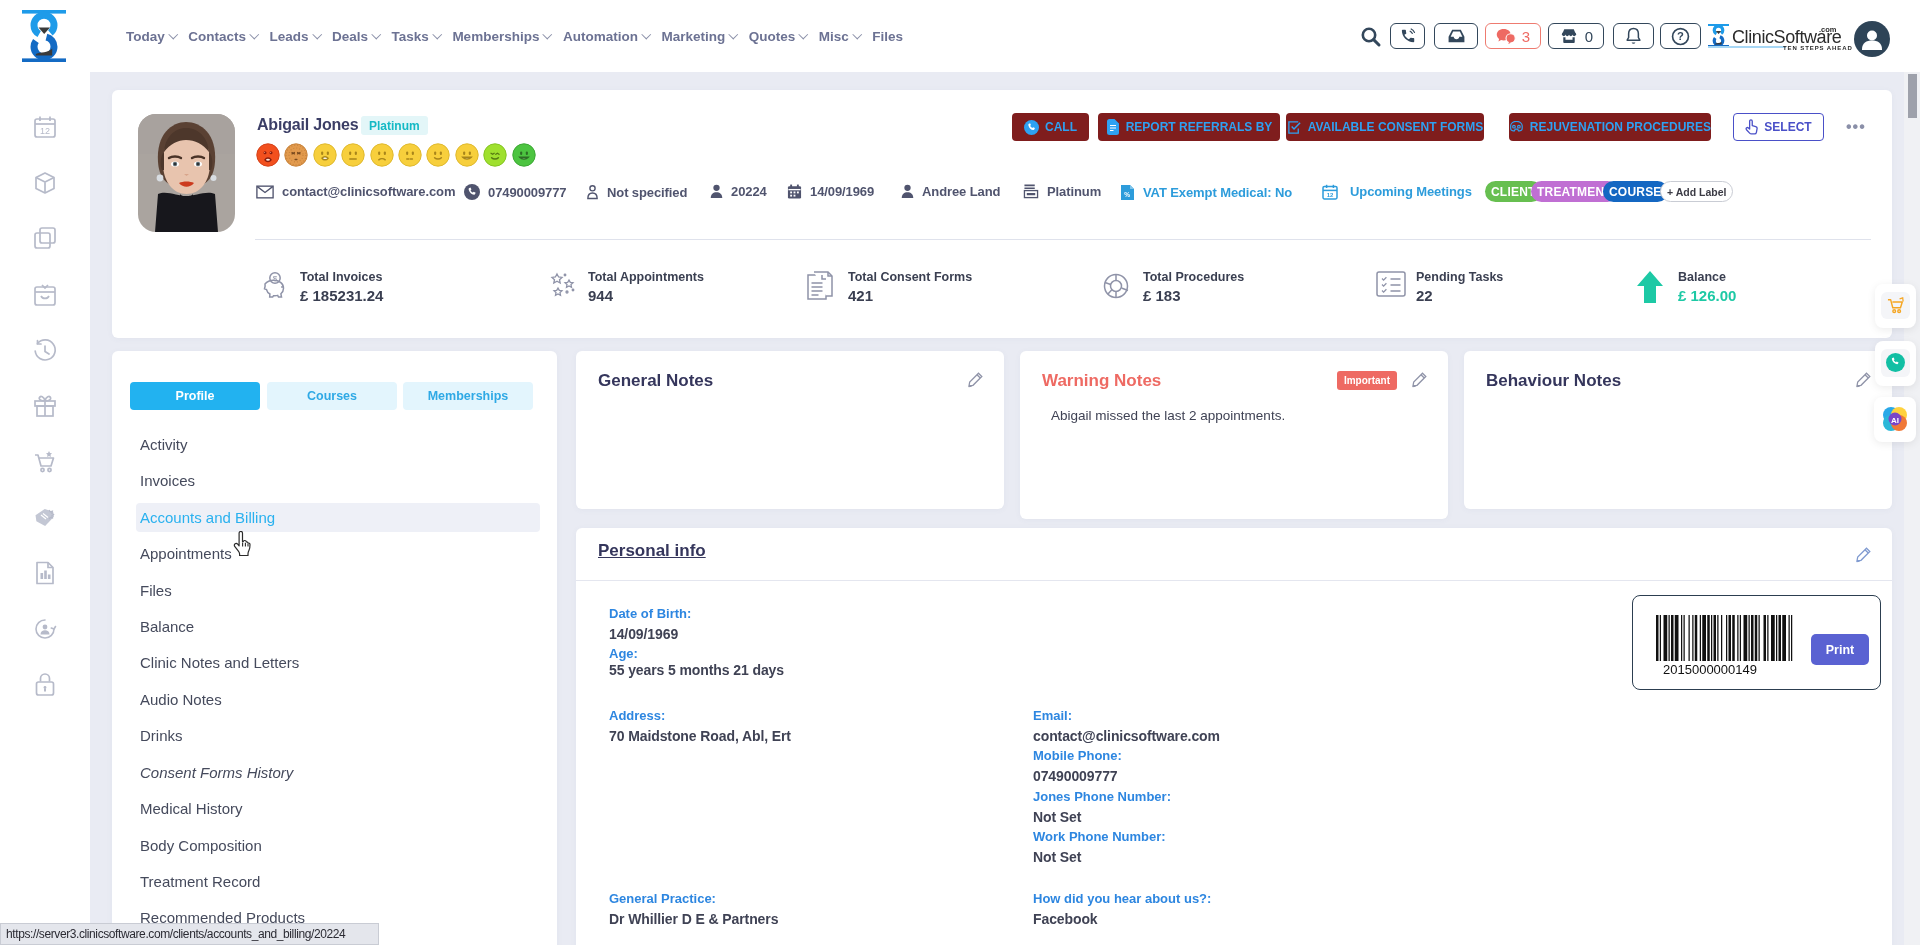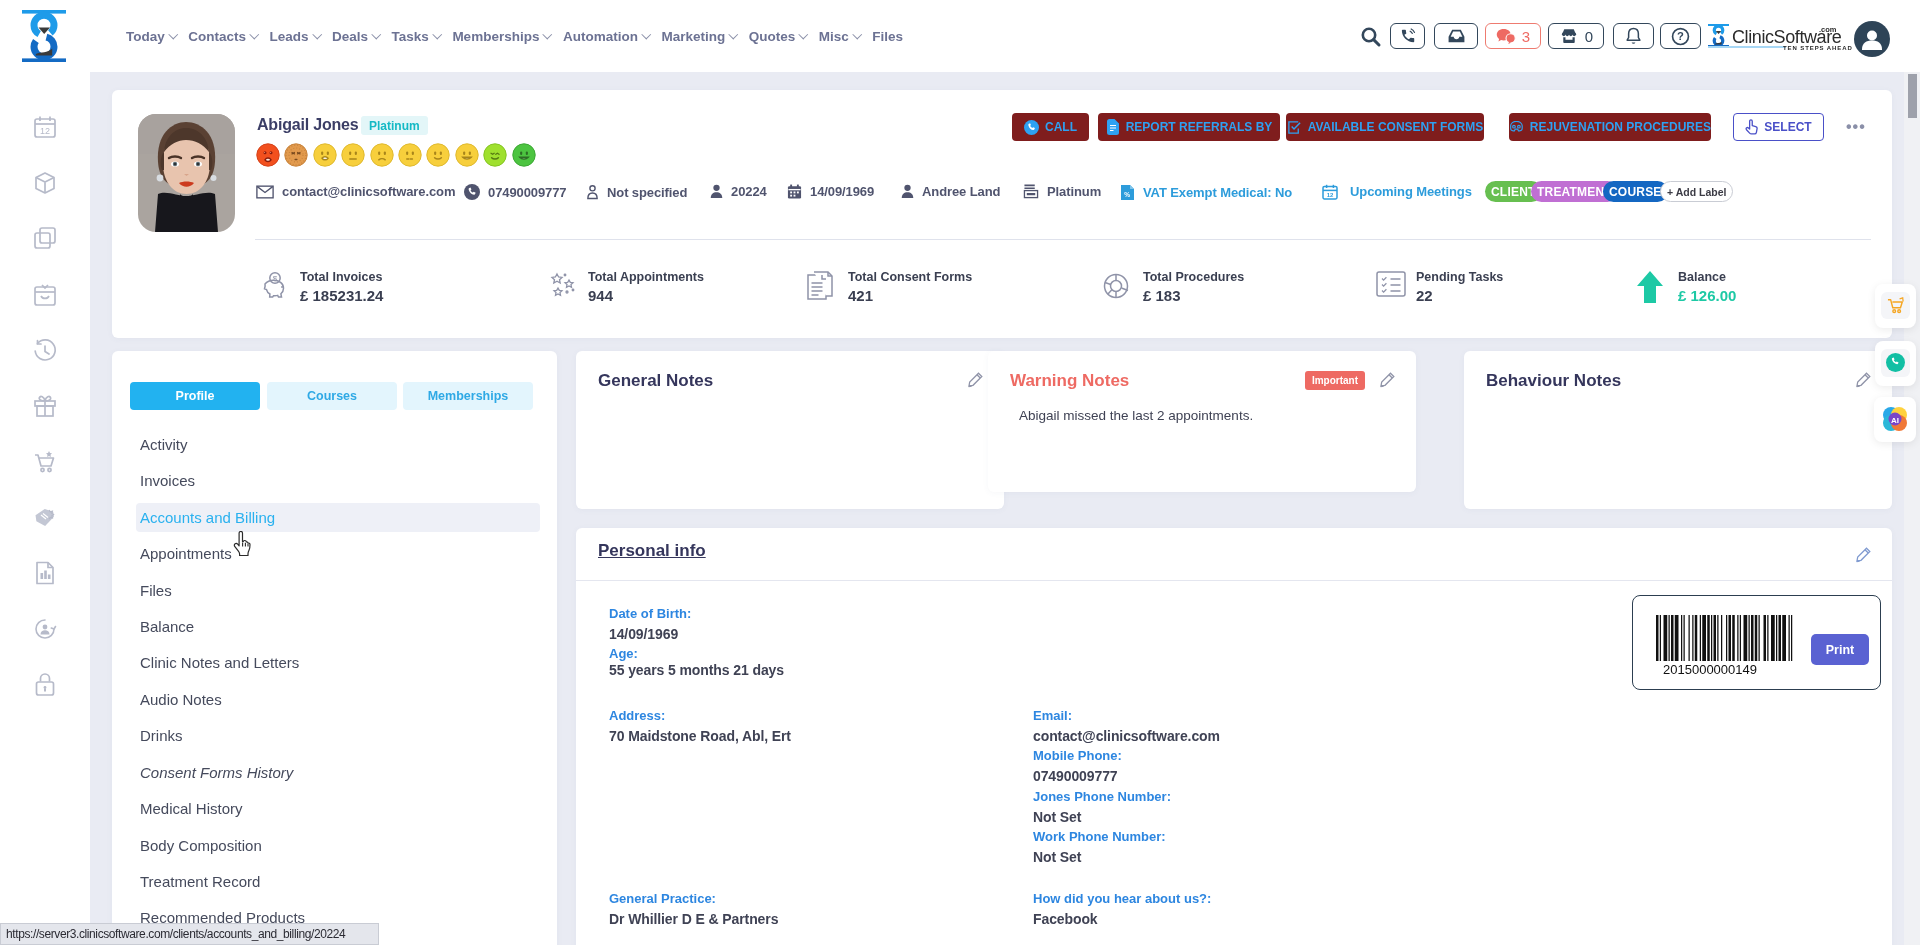--- a/index.html
+++ b/index.html
@@ -12,21 +12,21 @@
 .chev { width:6.5px; height:6.5px; border-right:1.7px solid #8a8fa8; border-bottom:1.7px solid #8a8fa8; transform:rotate(45deg); margin-top:-4px; }
 .hbtn { position:absolute; top:23px; height:26px; border:1.5px solid #33475b; border-radius:6px; display:flex; align-items:center; justify-content:center; color:#33475b; background:#fff; }
 
 #sidebar { position:absolute; left:0; top:72px; width:90px; height:873px; background:#ffffff; z-index:4; }
 .sbicon { position:absolute; left:32px; width:26px; height:26px; color:#b3b7c6; }
 
 .card { position:absolute; background:#ffffff; border-radius:6px; box-shadow:0 1px 6px rgba(80,90,130,0.05); }
 #profile-card { left:112px; top:90px; width:1780px; height:248px; }
 #left-panel { left:112px; top:351px; width:445px; height:620px; }
 #card-general { left:576px; top:351px; width:428px; height:158px; }
-#card-warning { left:988px; top:351px; width:428px; height:141px; }
+#card-warning { left:1020px; top:351px; width:428px; height:168px; }
 #card-behaviour { left:1464px; top:351px; width:428px; height:158px; }
 #card-personal { left:576px; top:528px; width:1316px; height:440px; }
 
 #photo { position:absolute; left:138px; top:114px; width:97px; height:118px; border-radius:18px; overflow:hidden; }
 #pname { position:absolute; left:257px; top:116px; font-size:16px; font-weight:bold; color:#3b3e66; letter-spacing:-0.2px; }
 .badge-platinum { position:absolute; left:361px; top:116px; background:#e3f6f8; color:#14b9c5; font-size:12px; font-weight:bold; padding:2.5px 8px; border-radius:3px; }
 #emojis { position:absolute; left:256px; top:143px; display:flex; gap:4.4px; }
 #contact-row { position:absolute; left:256px; top:184px; display:flex; align-items:center; font-size:13px; color:#50546e; font-weight:bold; letter-spacing:-0.1px; }
 #hrline { position:absolute; left:255px; top:239px; width:1616px; height:1px; background:#dfe2ec; }
 .statlabel { font-size:12.5px; color:#3a3f51; font-weight:bold; }

